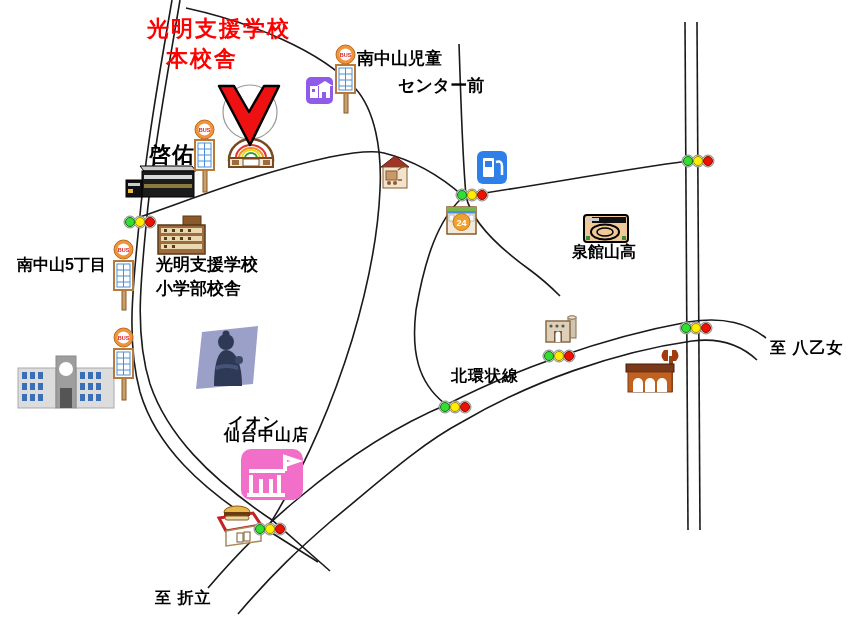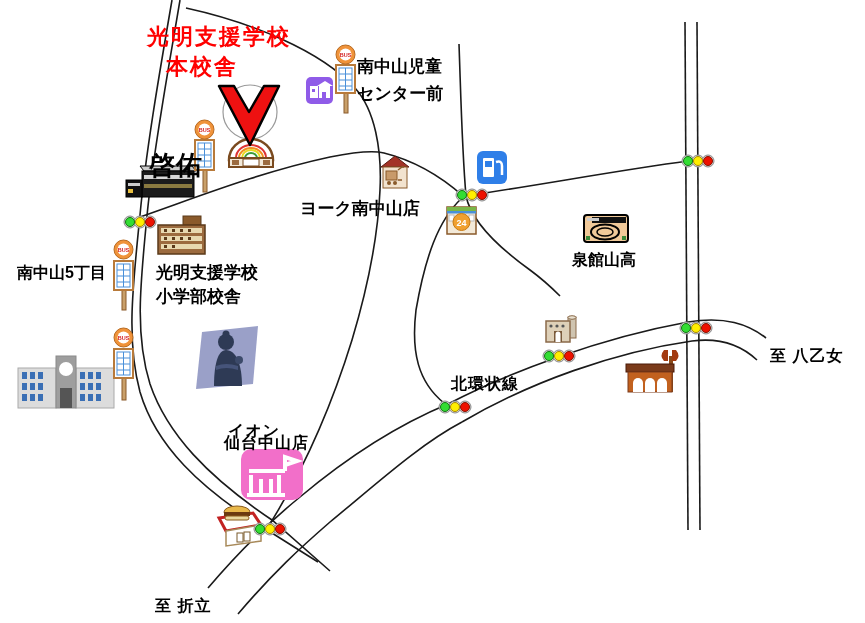--- a/index.html
+++ b/index.html
@@ -1,24 +1,24 @@
 <!DOCTYPE html>
 <html><head>
 <meta charset="utf-8">
 <style>
   html,body{margin:0;padding:0;background:#ffffff;}
   .map-canvas{
     position:relative;width:865px;height:623px;background:#ffffff;overflow:hidden;
     font-family:"Liberation Sans","DejaVu Sans",sans-serif;
   }
   .map-canvas svg{position:absolute;left:0;top:0;}
-  .lbl{position:absolute;font-weight:bold;color:#000;white-space:nowrap;line-height:1.1;margin-top:8px;}
+  .lbl{position:absolute;font-weight:bold;color:#000;white-space:nowrap;line-height:1.1;}
   .lbl.red{color:#ff0000;}
   .t22{font-size:22px;letter-spacing:2px;}
-  .t21{font-size:26px;letter-spacing:1px;}
+  .t21{font-size:22px;letter-spacing:1px;}
   .t20{font-size:16px;letter-spacing:1px;}
   .t17{font-size:17px;}
   .t16{font-size:16px;}
 </style>
 </head>
 <body>
 
 <div class="map-canvas">
 
 <svg width="865" height="623" viewBox="0 0 865 623">
@@ -314,23 +314,22 @@
     </g>
   </g>
 </svg>
 
 <div class="lbl red t22" style="left:147px;top:17px;">光明支援学校</div>
 <div class="lbl red t22" style="left:166px;top:47px;">本校舎</div>
 
 <div class="lbl t21" style="left:149px;top:143px;">啓佑</div>
 
 <div class="lbl t17" style="left:357px;top:50px;">南中山児童</div>
-<div class="lbl t17" style="left:357px;top:77px;">センター前</div>
-
-<div class="lbl t17" style="left:300px;top:192px;">ヨーク南中山店</div>
+<div class="lbl t17" style="left:357px;top:77px;padding-left:41px;">センター前</div>
+
 
 <div class="lbl t16" style="left:17px;top:256px;">南中山5丁目</div>
 
 <div class="lbl t17" style="left:156px;top:256px;">光明支援学校</div>
 <div class="lbl t17" style="left:156px;top:280px;">小学部校舎</div>
 
 
 <div class="lbl t20" style="left:228px;top:414px;">イオン</div>
 <div class="lbl t20" style="left:224px;top:426px;">仙台中山店</div>
 

